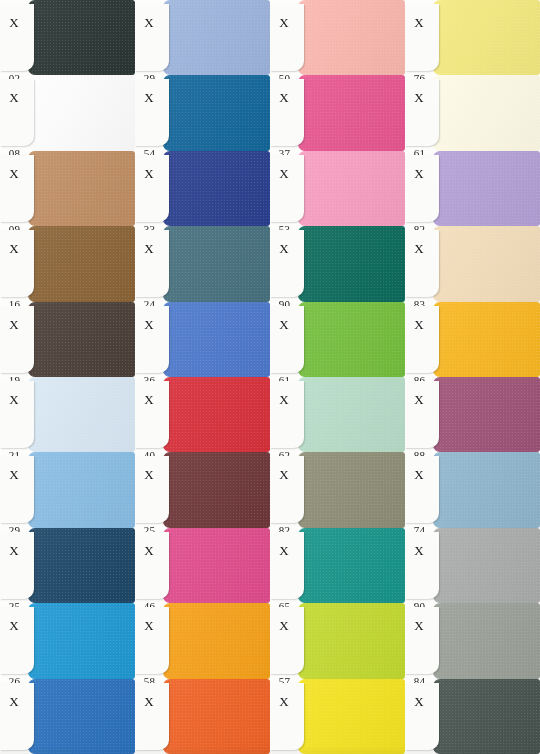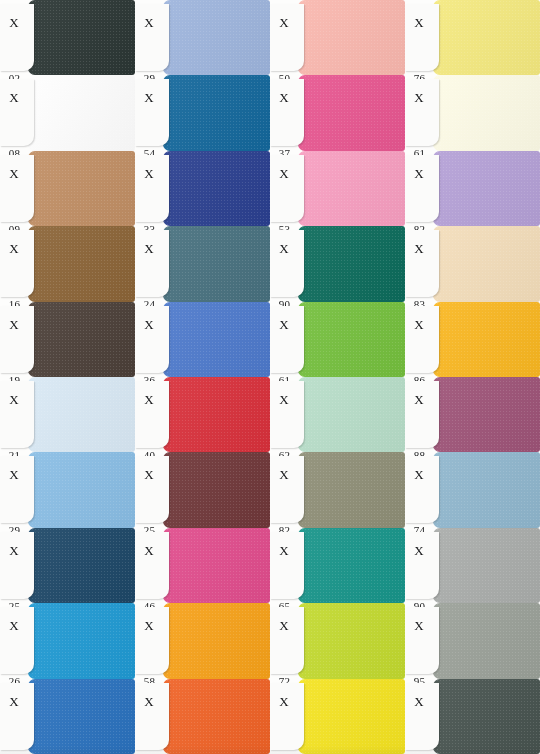--- a/index.html
+++ b/index.html
@@ -333,21 +333,21 @@
         <div class="swatch-chip" title="#179489" style="background: rgb(23, 148, 137);"></div>
         <div class="swatch-tab">
           <div class="tab-x">X</div>
           <div class="swatch-number">65</div>
         </div>
       </div>
       <div class="swatch-cell">
         <div class="swatch-chip" title="#c2d92f" style="background: rgb(194, 217, 47);"></div>
         <div class="swatch-tab">
           <div class="tab-x">X</div>
-          <div class="swatch-number">72</div>
+          <div class="swatch-number">57</div>
         </div>
       </div>
       <div class="swatch-cell">
         <div class="swatch-chip" title="#f4e321" style="background: rgb(244, 227, 33);"></div>
         <div class="swatch-tab">
           <div class="tab-x">X</div>
           <div class="swatch-number">75</div>
         </div>
       </div>
     </div>
@@ -405,21 +405,21 @@
         <div class="swatch-chip" title="#a9acaa" style="background: rgb(169, 172, 170);"></div>
         <div class="swatch-tab">
           <div class="tab-x">X</div>
           <div class="swatch-number">90</div>
         </div>
       </div>
       <div class="swatch-cell">
         <div class="swatch-chip" title="#9aa098" style="background: rgb(154, 160, 152);"></div>
         <div class="swatch-tab">
           <div class="tab-x">X</div>
-          <div class="swatch-number">95</div>
+          <div class="swatch-number">84</div>
         </div>
       </div>
       <div class="swatch-cell">
         <div class="swatch-chip" title="#47534f" style="background: rgb(71, 83, 79);"></div>
         <div class="swatch-tab">
           <div class="tab-x">X</div>
           <div class="swatch-number">98</div>
         </div>
       </div>
     </div>

